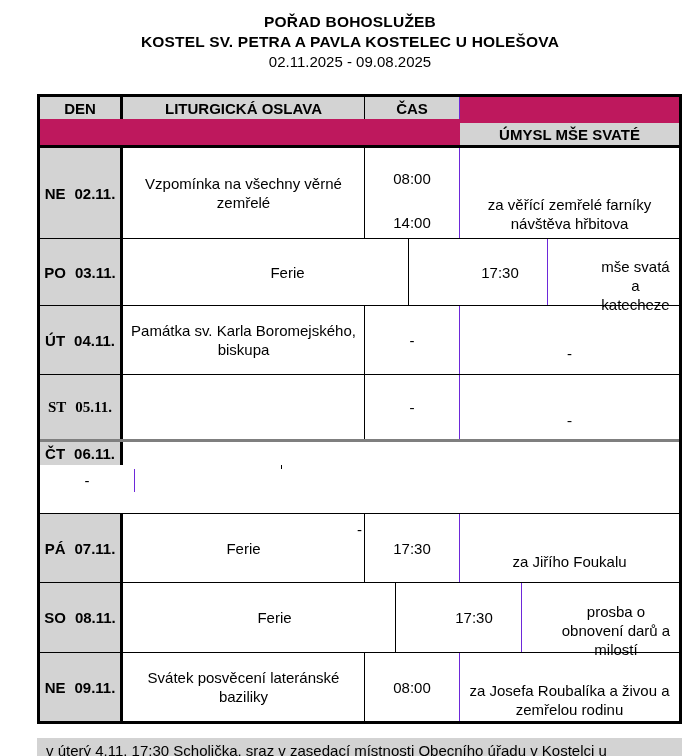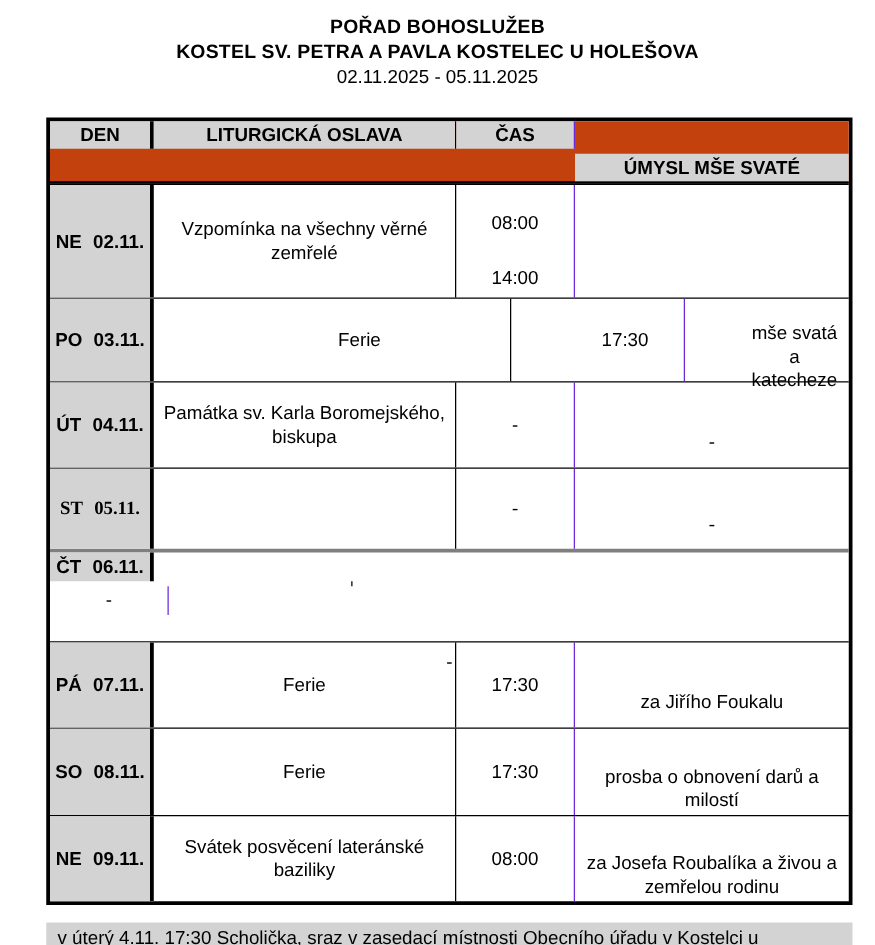--- a/index.html
+++ b/index.html
@@ -40,21 +40,21 @@
     background: #ffffff;
   }
   .trow {
     display: flex;
     align-items: stretch;
     border-top: 1px solid #000000;
   }
   .trow.thead {
     border-top: none;
     border-bottom: 2px solid #000000;
-    background: #c2410c;
+    background: #be185d;
   }
   .trow.gray-divider {
     border-top: 3px solid #7f7f7f;
     flex-direction: column;
   }
   .cell {
     box-sizing: border-box;
     display: flex;
     align-items: center;
     justify-content: center;
@@ -81,21 +81,21 @@
     padding: 21px 4px 6px 4px;
   }
   .dual span { display: block; }
   
   .h-r0 { height: 90px; }
   .h-r1 { height: 66px; gap: 44px; }
   .h-r2 { height: 68px; }
   .h-r3 { height: 64px; font-family: Liberation Serif, serif; }
   .h-r4 { height: 71px; }
   .h-r5 { height: 68px; }
-  .h-r6 { height: 69px; }
+  .h-r6 { height: 69px; gap: 31px; }
   .h-r7 { height: 68px; }
   
   .footer-note {
     margin: 14px 0 0 37px;
     width: 645px;
     box-sizing: border-box;
     background: #d3d3d3;
     padding: 3px 9px 4px 9px;
     font-size: 15px;
     line-height: 20px;
@@ -104,21 +104,21 @@
   }
 </style>
 </head>
 <body>
 
 <div class="page">
 
   <div class="title-block">
     <div class="title-main">POŘAD BOHOSLUŽEB</div>
     <div class="title-sub">KOSTEL SV. PETRA A PAVLA KOSTELEC U HOLEŠOVA</div>
-    <div class="title-dates">02.11.2025 - 05.11.2025</div>
+    <div class="title-dates">02.11.2025 - 09.08.2025</div>
   </div>
 
   <div class="tbl">
 
     <div class="trow thead">
       <div class="cell c-den">DEN</div>
       <div class="cell c-lit">LITURGICKÁ OSLAVA</div>
       <div class="cell c-cas">ČAS</div>
       <div class="cell c-umysl">ÚMYSL MŠE SVATÉ</div>
     </div>
@@ -126,20 +126,24 @@
     <div class="trow h-r0">
       <div class="cell c-den">
         <span>NE</span>
         <span>02.11.</span>
       </div>
       <div class="cell c-lit">Vzpomínka na všechny věrné zemřelé</div>
       <div class="cell c-cas dual">
         <span>08:00</span>
         <span>14:00</span>
       </div>
+      <div class="cell c-umysl dual">
+        <span>za věřící zemřelé farníky</span>
+        <span>návštěva hřbitova</span>
+      </div>
     </div>
 
     <div class="trow h-r1">
       <div class="cell c-den">
         <span>PO</span>
         <span>03.11.</span>
       </div>
       <div class="cell c-lit">Ferie</div>
       <div class="cell c-cas">17:30</div>
       <div class="cell c-umysl">mše svatá a katecheze</div>

